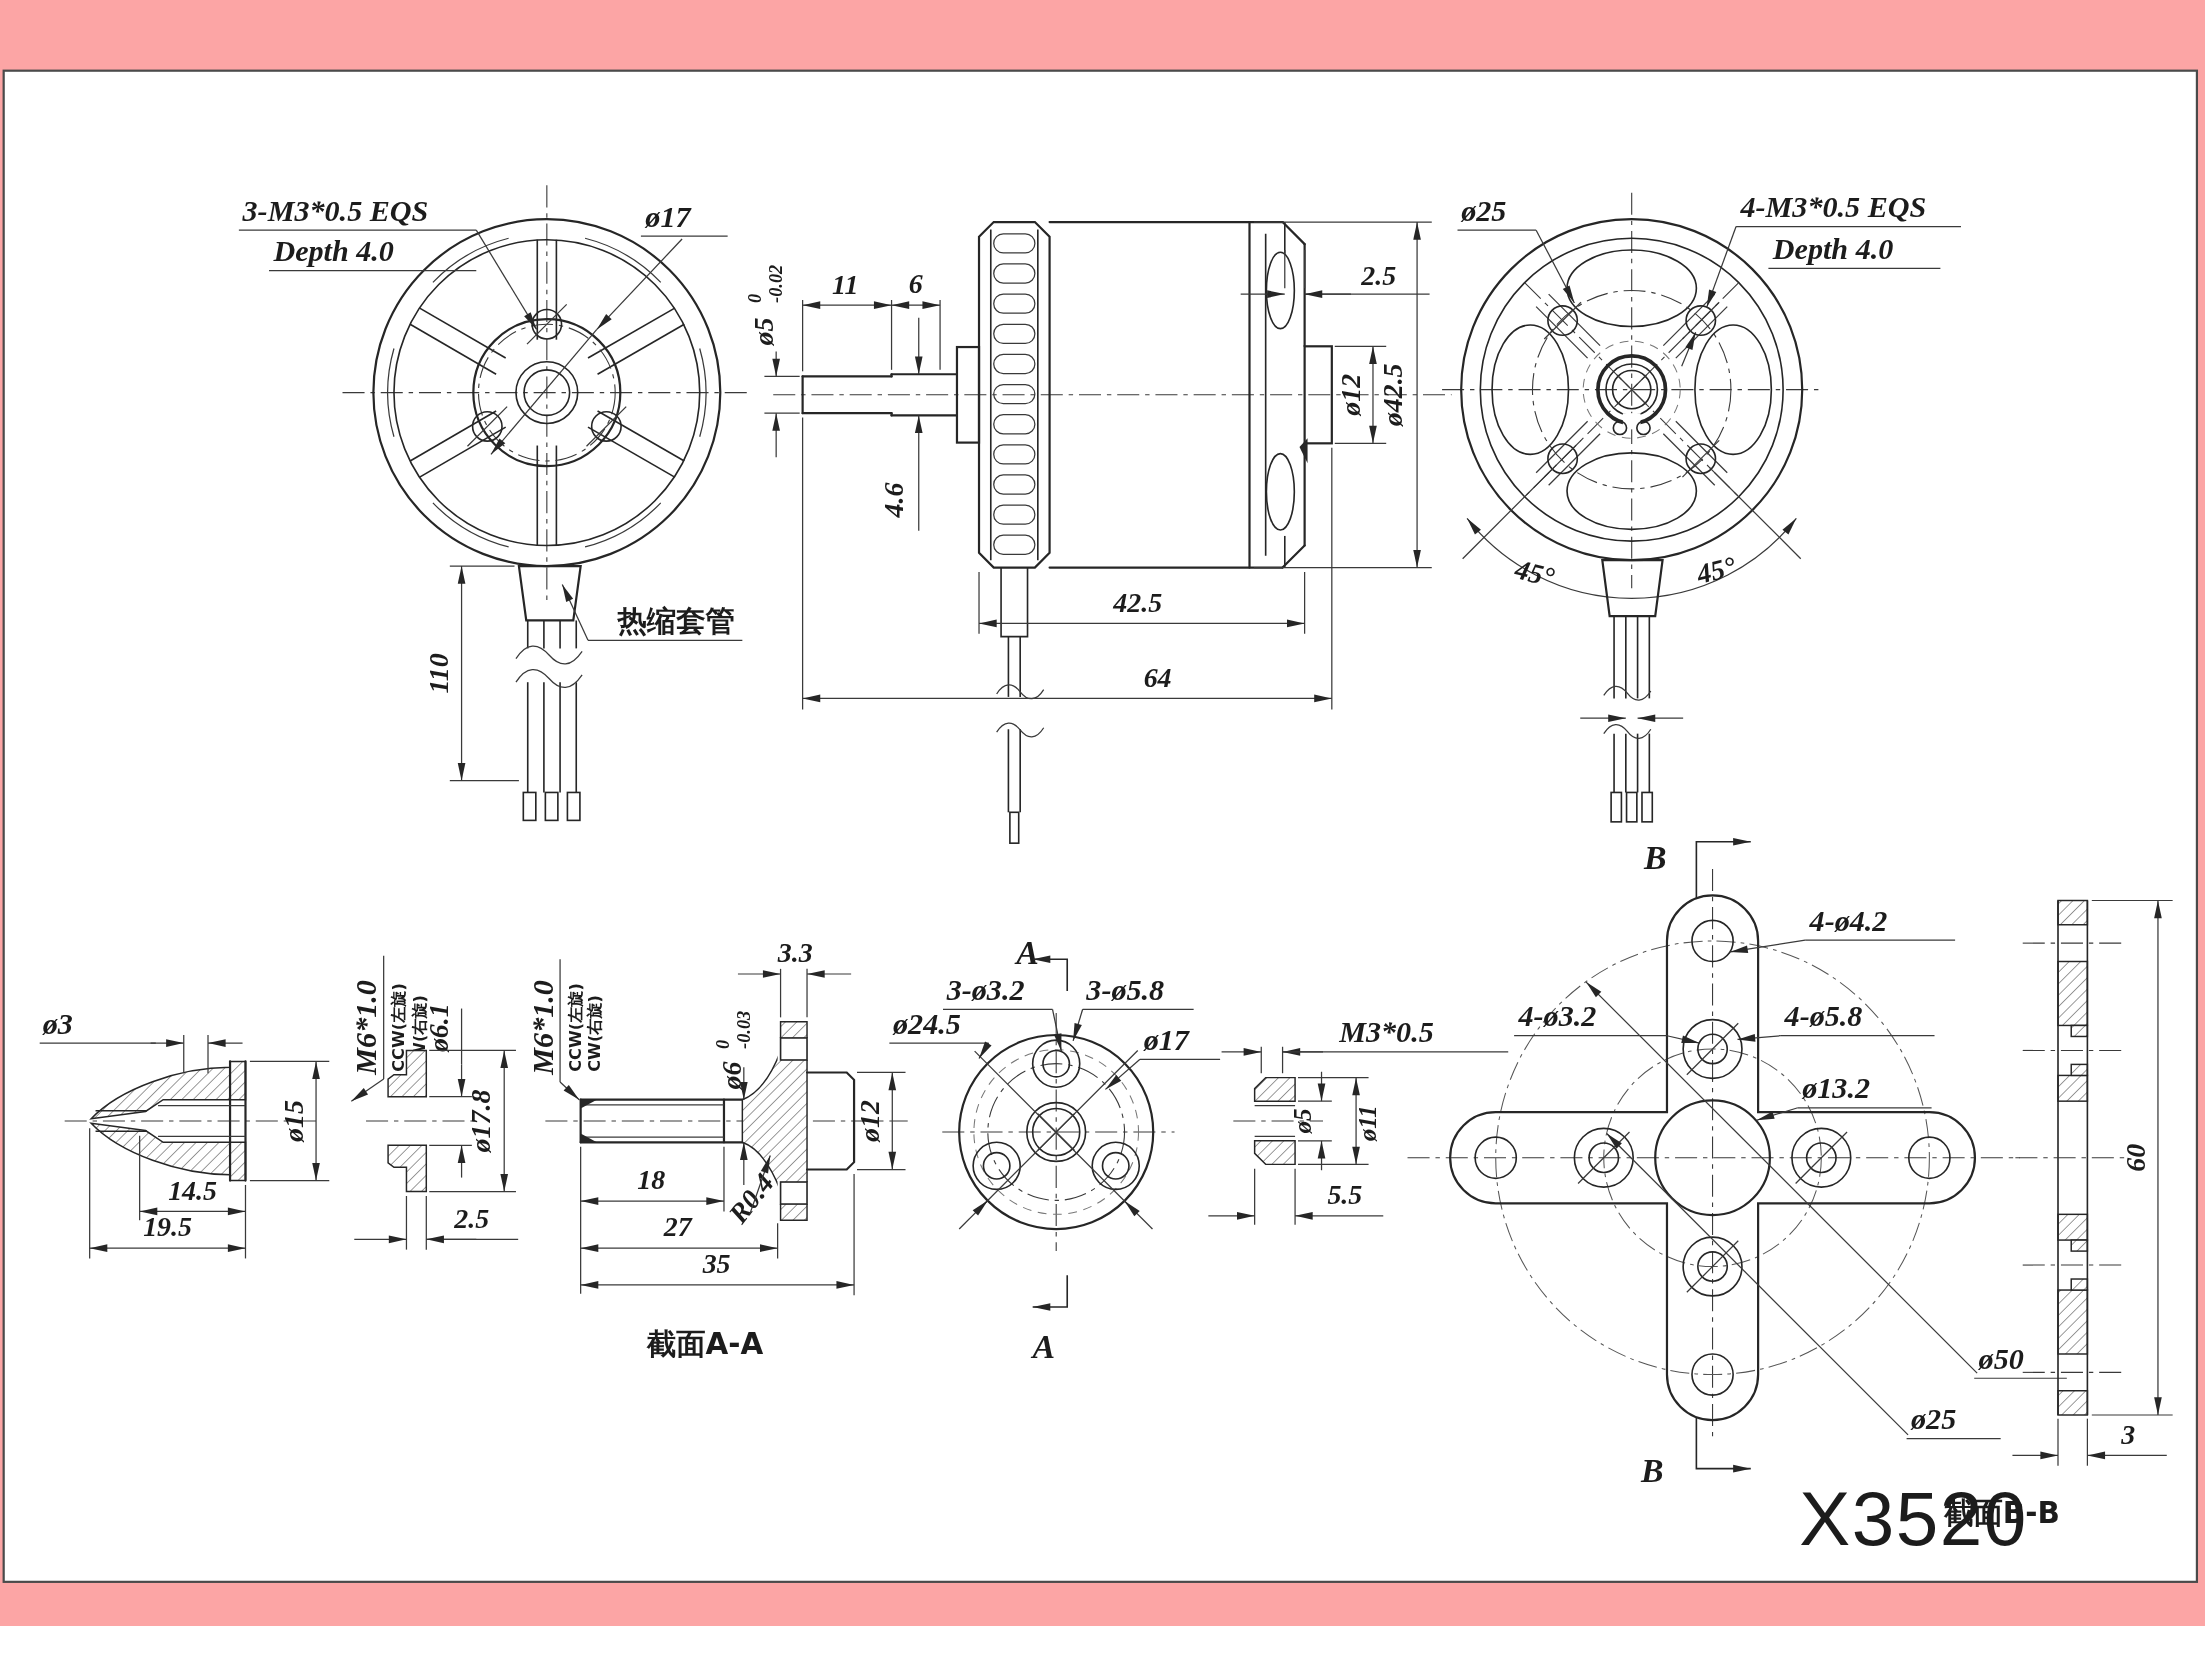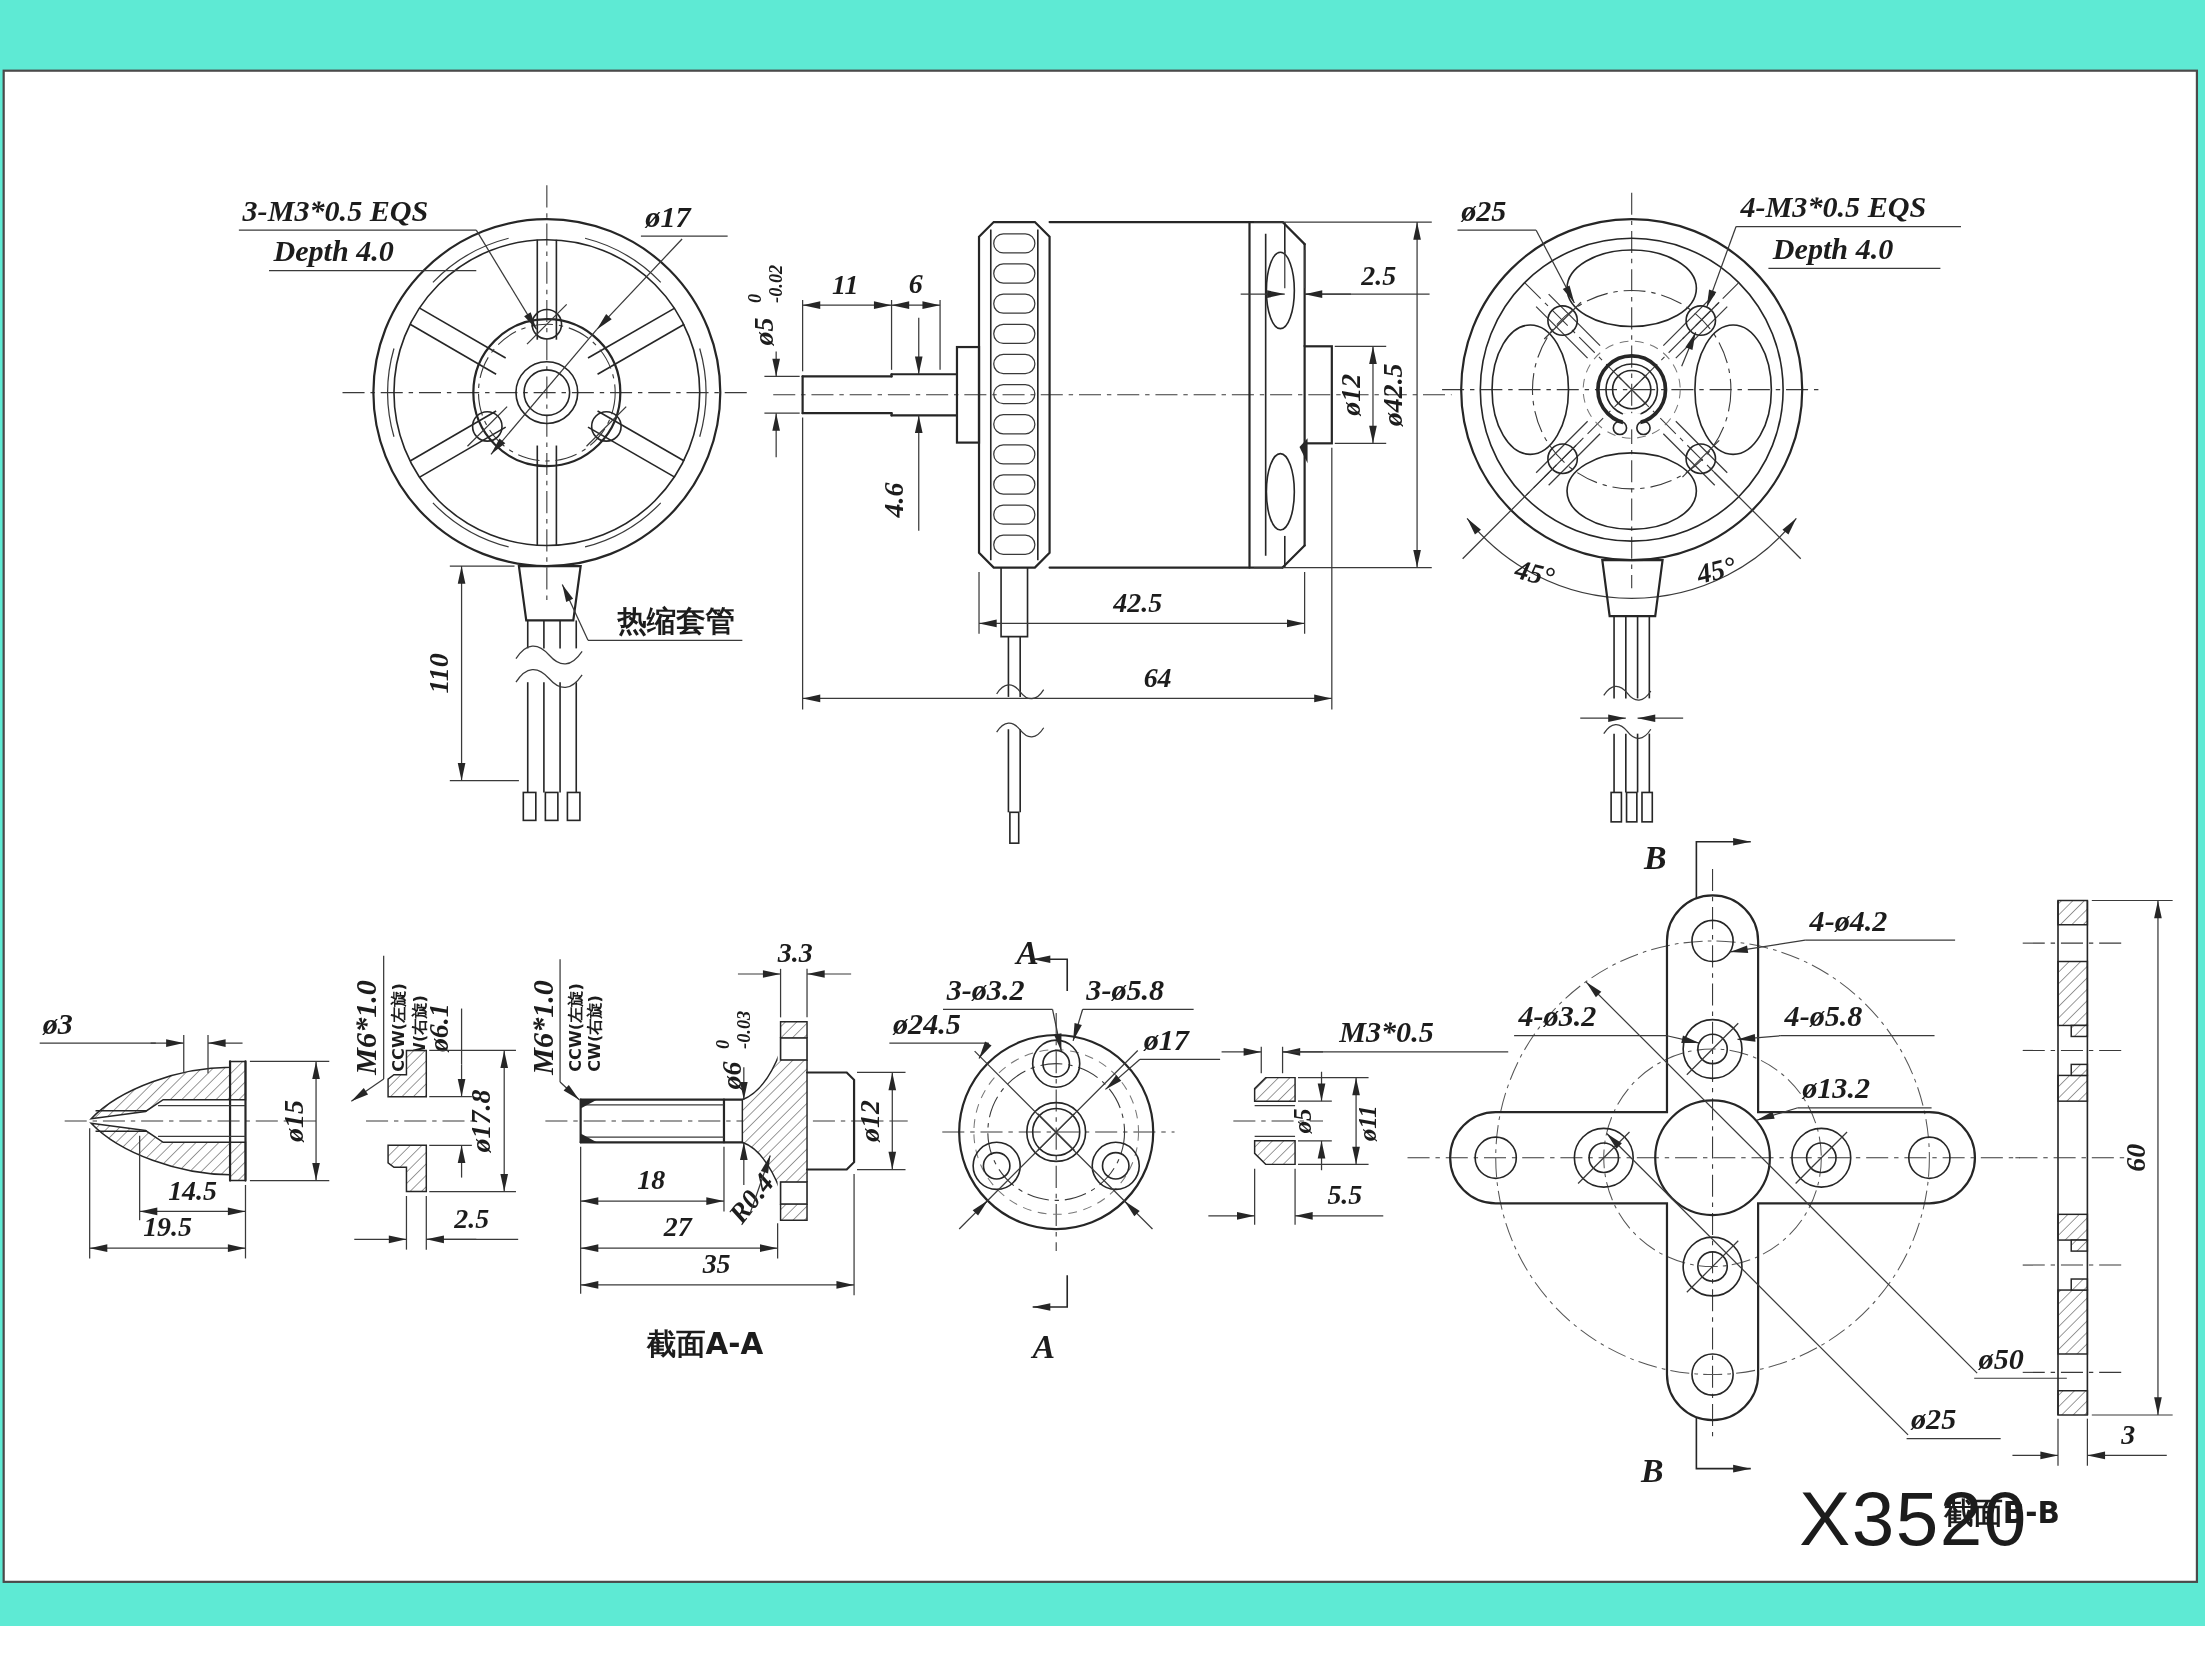--- a/index.html
+++ b/index.html
@@ -1,16 +1,16 @@
 <!DOCTYPE html>
 <html style="font-size:11.8px"><head>
 <meta charset="utf-8">
 <style>
   html,body{margin:0;padding:0;background:#fff;}
-  .stage{position:relative;width:2205px;height:1626px;background:#5eead4;font-family:"Liberation Serif",serif;}
+  .stage{position:relative;width:2205px;height:1626px;background:#fca5a5;font-family:"Liberation Serif",serif;}
   svg{position:absolute;left:0;top:0;}
   
   .ln{stroke:#262626;stroke-width:3;fill:none;stroke-linecap:round;}
   .ln2{stroke:#262626;stroke-width:2.2;fill:none;}
   .tn{stroke:#3a3a3a;stroke-width:1.7;fill:none;}
   .cl{stroke:#3a3a3a;stroke-width:1.5;fill:none;stroke-dasharray:30 8 6 8;}
   .cll{stroke:#555;stroke-width:1.4;fill:none;stroke-dasharray:26 7 5 7;}
   .ph{stroke:#777;stroke-width:1.4;fill:none;stroke-dasharray:12 9;}
   .wfill{fill:#fff;stroke:none;}
   .hx{fill:url(#h);stroke:#262626;stroke-width:2;}

